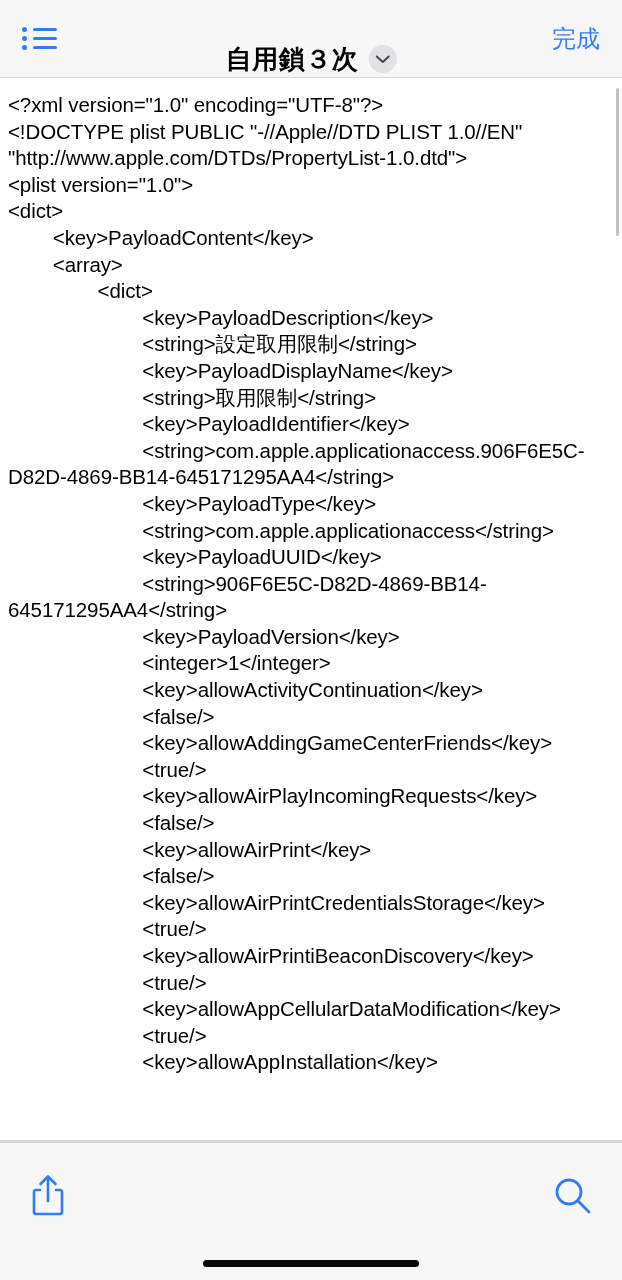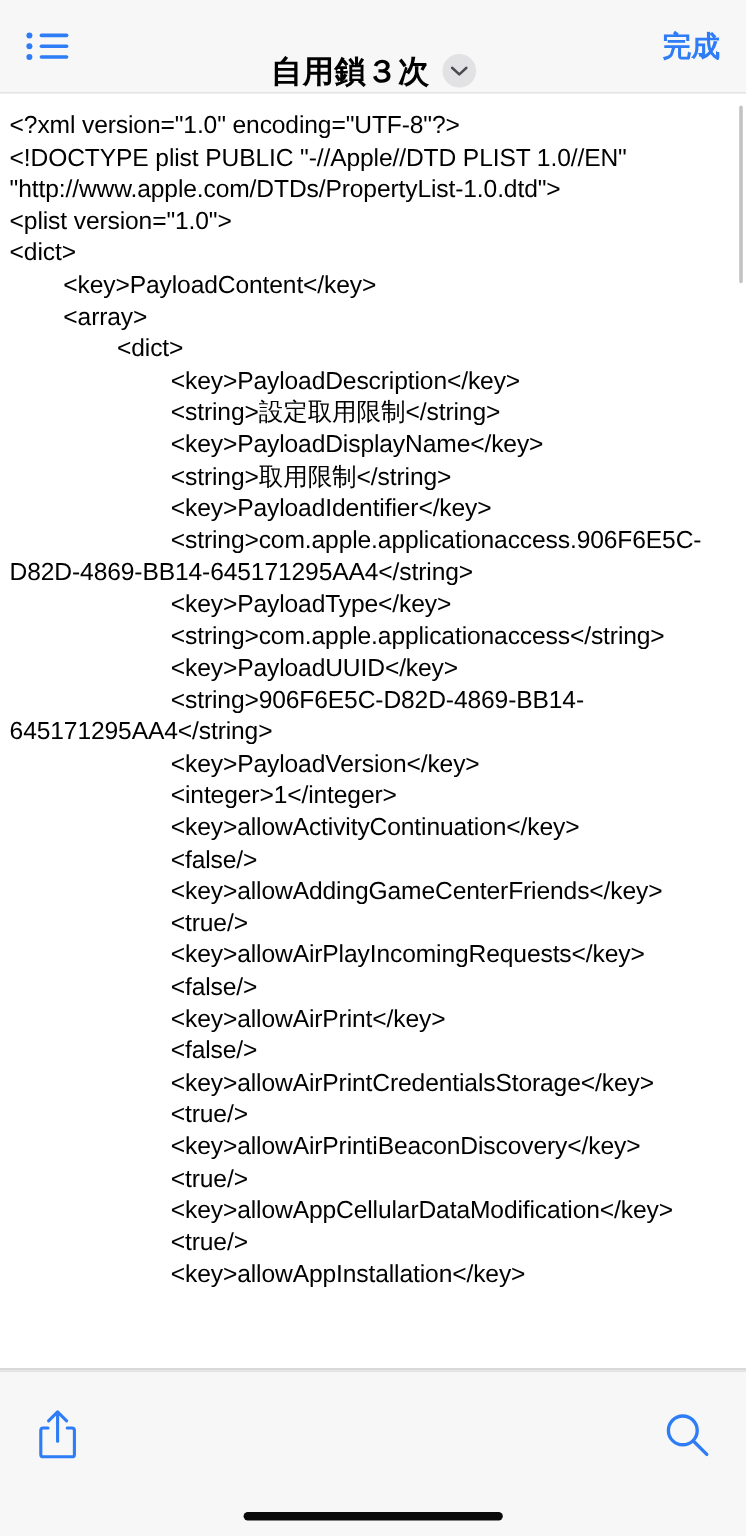--- a/index.html
+++ b/index.html
@@ -97,21 +97,21 @@
   }
   .chevron-circle svg { display: block; }
 
   .nav-right {
     width: 110px;
     display: flex;
     justify-content: flex-end;
   }
   .done-button {
     font-size: 24px;
-    font-weight: bold;
+    font-weight: normal;
     color: #2e7cf6;
     cursor: pointer;
     background: none;
     border: none;
     padding: 0;
     font-family: "Liberation Sans", sans-serif;
   }
 
   
   .content-wrap {

